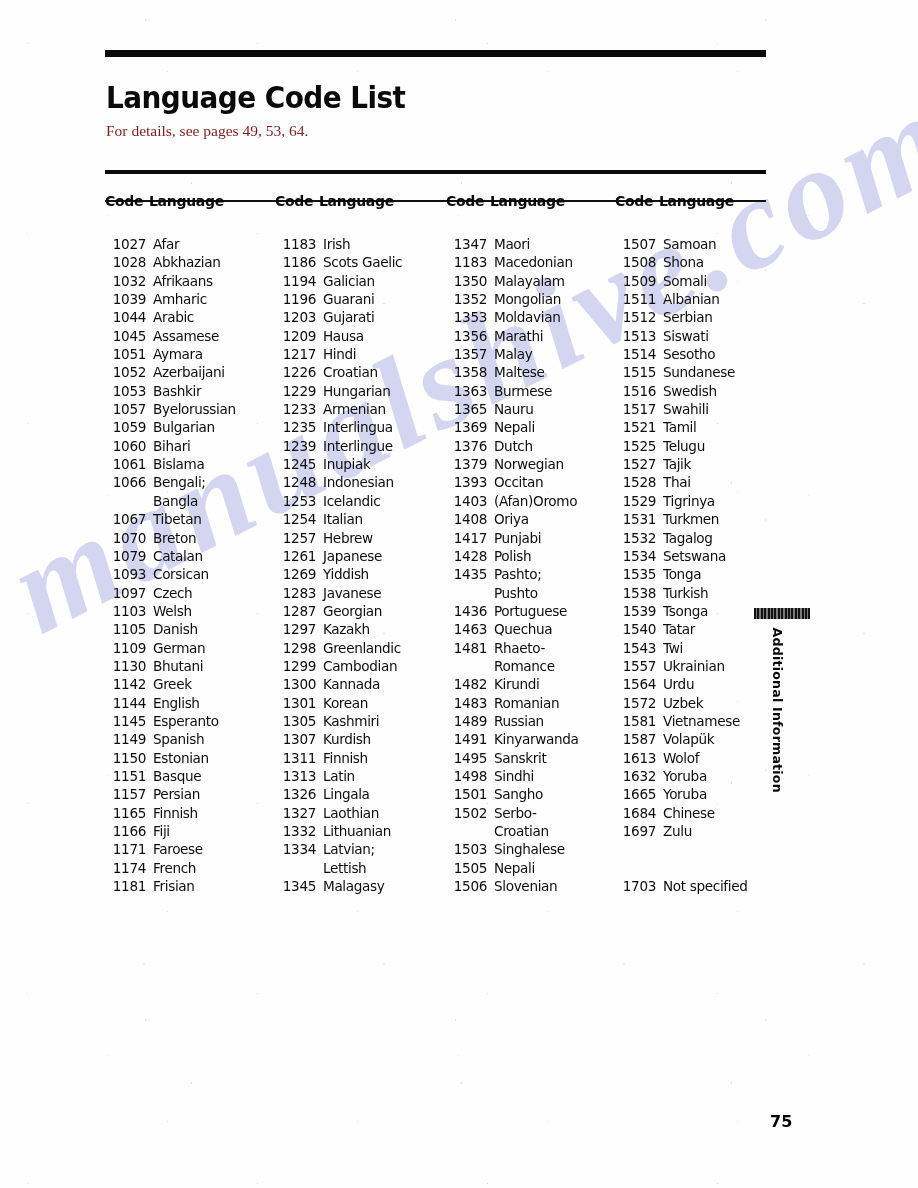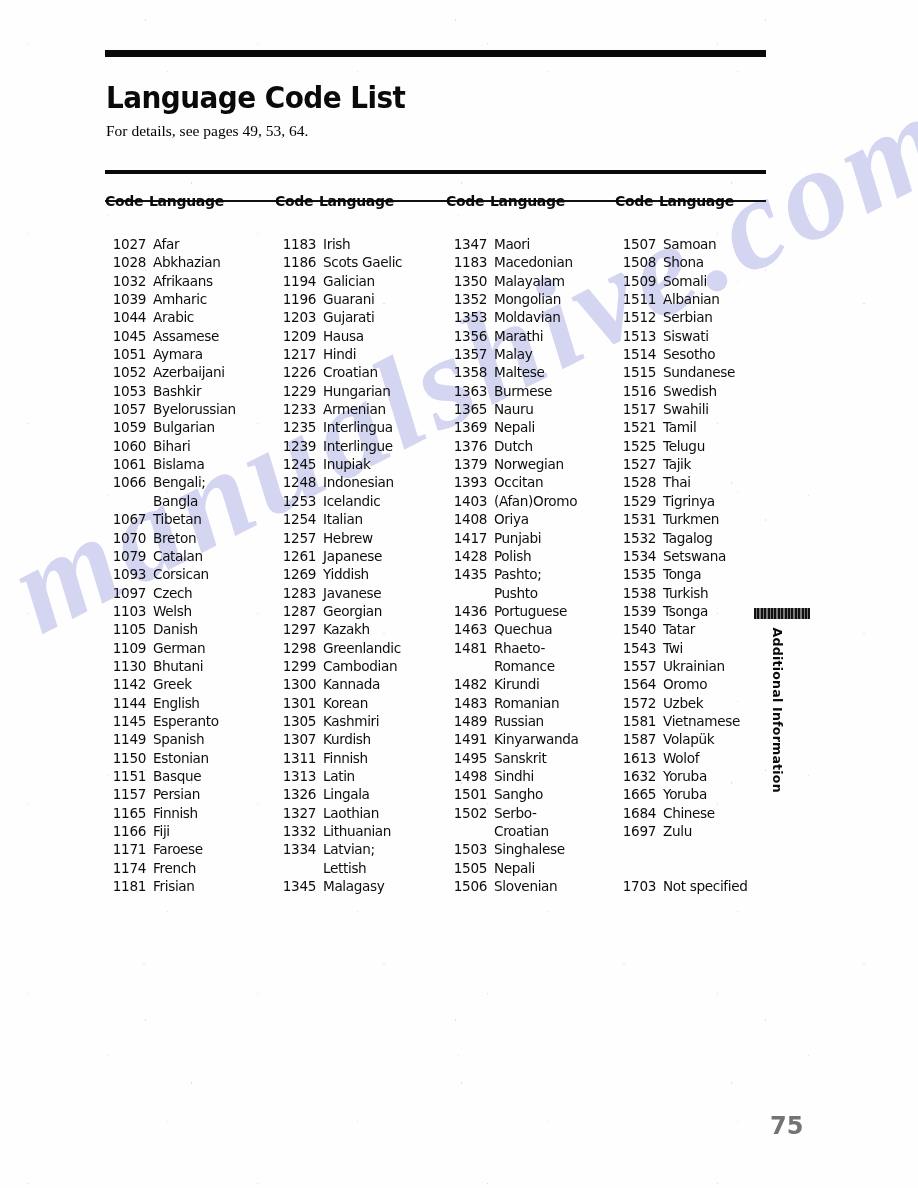--- a/index.html
+++ b/index.html
@@ -90,21 +90,21 @@
     white-space: nowrap;
   }
 
   #intro {
     position: absolute;
     left: 106px;
     top: 120px;
     font-family: "Liberation Serif", serif;
     font-size: 15.5px;
     line-height: 21px;
-    color: #000000;
+    color: #7f1d1d;
     white-space: nowrap;
     text-align: right;
   }
 
   .rule-head-top {
     position: absolute;
     left: 105px;
     top: 170px;
     width: 661px;
     height: 3.5px;
@@ -197,22 +197,22 @@
     transform: scaleY(0.97);
   }
 
   
   #folio {
     position: absolute;
     left: 770px;
     top: 1112px;
     font-family: "DejaVu Sans", sans-serif;
     font-weight: 700;
-    font-size: 24px;
-    color: #737373;
+    font-size: 16px;
+    color: #000000;
   }
 </style>
 </head>
 <body>
 
 <div id="page">
   <div id="page-speckle"></div>
 </div>
 
 <div id="watermark">manualshive.com</div>
@@ -783,21 +783,21 @@
           <div class="row">
             <span class="code">1543</span>
             <span class="lang">Twi</span>
           </div>
           <div class="row">
             <span class="code">1557</span>
             <span class="lang">Ukrainian</span>
           </div>
           <div class="row">
             <span class="code">1564</span>
-            <span class="lang">Oromo</span>
+            <span class="lang">Urdu</span>
           </div>
           <div class="row">
             <span class="code">1572</span>
             <span class="lang">Uzbek</span>
           </div>
           <div class="row">
             <span class="code">1581</span>
             <span class="lang">Vietnamese</span>
           </div>
           <div class="row">

